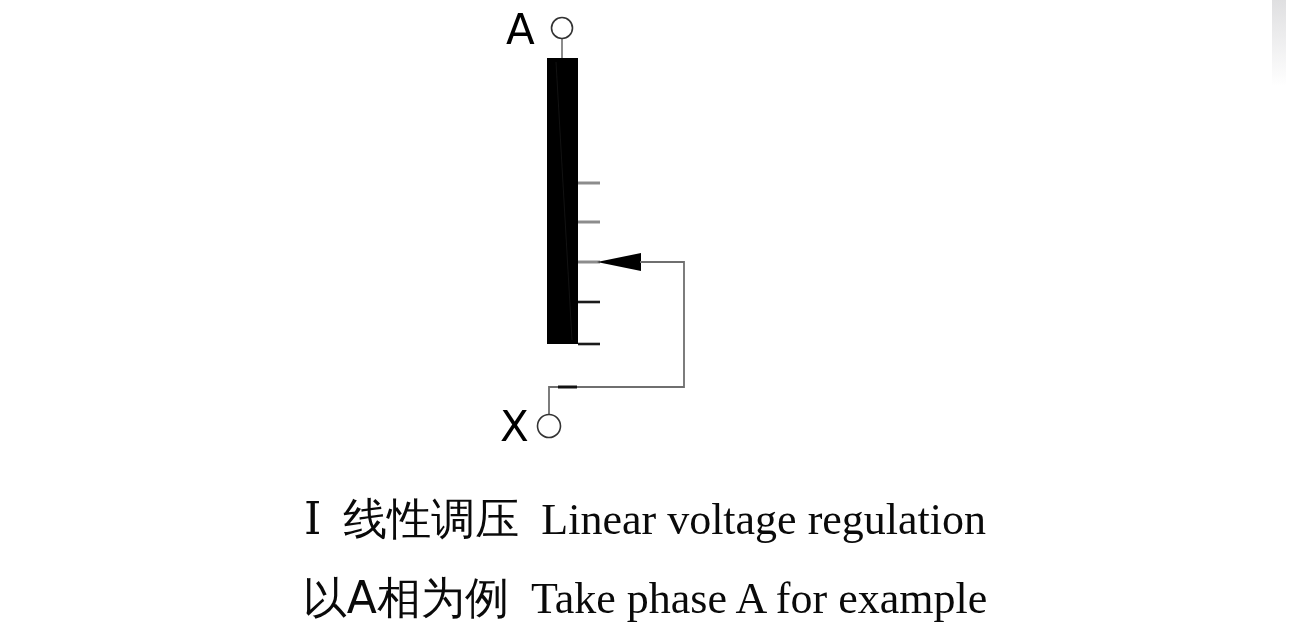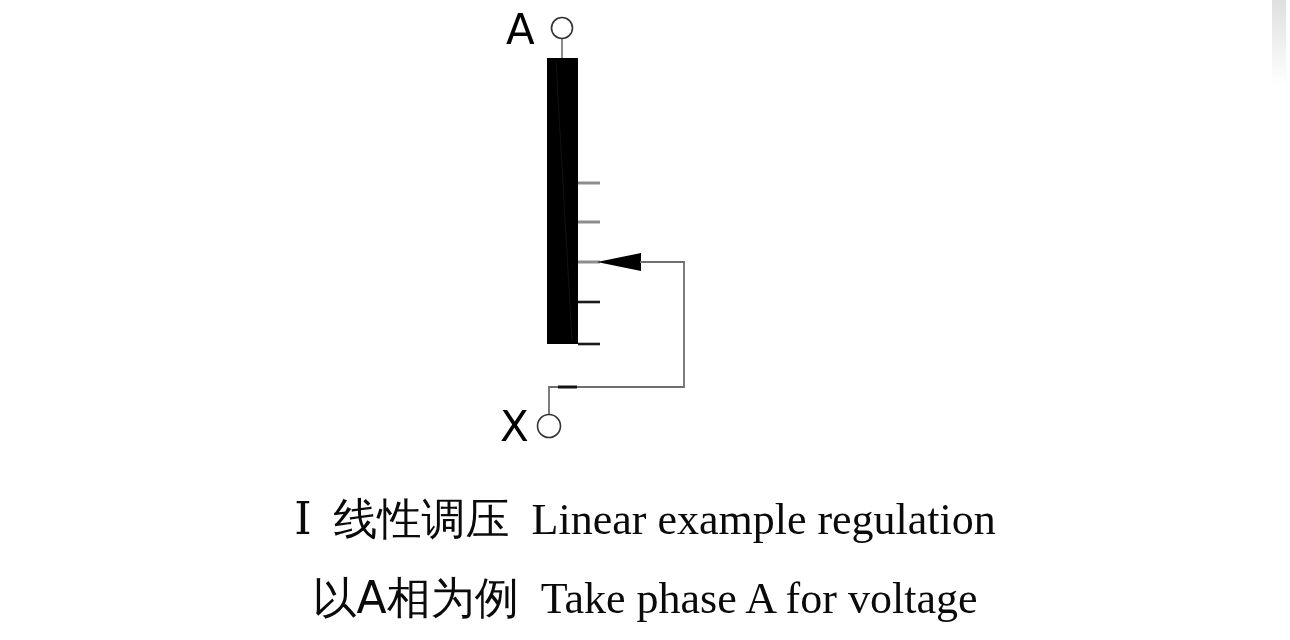--- a/index.html
+++ b/index.html
@@ -89,20 +89,20 @@
   <line x1="558" y1="387" x2="577" y2="387" stroke="#121212" stroke-width="3"></line>
 
   <circle cx="549" cy="426" r="11.5" fill="#ffffff" stroke="#333333" stroke-width="1.6"></circle>
 
   <text x="506" y="44" font-family="DejaVu Sans, Liberation Sans, sans-serif" font-size="42" fill="#000000">A</text>
   <text x="500" y="441" font-family="DejaVu Sans, Liberation Sans, sans-serif" font-size="42" fill="#000000">X</text>
 </svg>
 
 <div class="caption-block">
   <div class="caption-line">
-    <span>Ⅰ</span><span class="gap"></span><span class="cn">线性调压</span><span class="gap"></span><span>Linear example regulation</span>
+    <span>Ⅰ</span><span class="gap"></span><span class="cn">线性调压</span><span class="gap"></span><span>Linear voltage regulation</span>
   </div>
   <div class="caption-line">
-    <span class="cn">以A相为例</span><span class="gap"></span><span>Take phase A for voltage</span>
+    <span class="cn">以A相为例</span><span class="gap"></span><span>Take phase A for example</span>
   </div>
 </div>
 
 <div class="edge-artifact"></div>
 
 </body></html>

